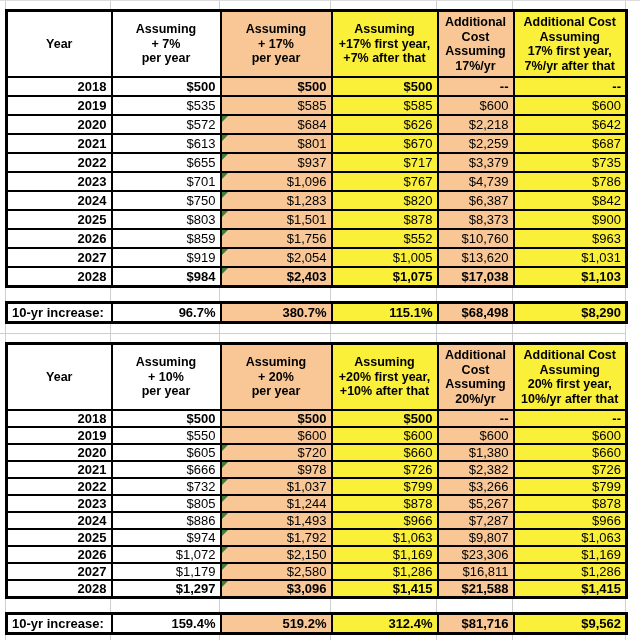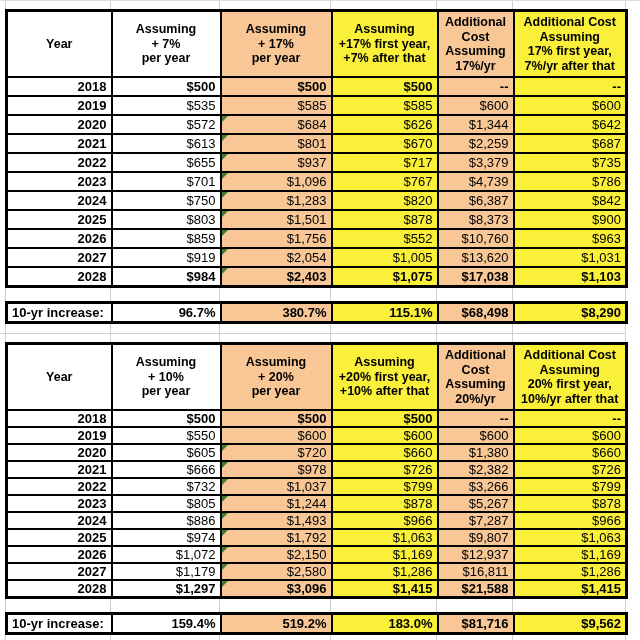--- a/index.html
+++ b/index.html
@@ -113,21 +113,21 @@
             <td class="c3"><span>$585</span></td>
             <td class="c4"><span>$585</span></td>
             <td class="c5"><span>$600</span></td>
             <td class="c6"><span>$600</span></td>
           </tr>
           <tr>
             <td class="c1 year">2020</td>
             <td class="c2"><span>$572</span></td>
             <td class="c3"><i class="tri"></i><span>$684</span></td>
             <td class="c4"><span>$626</span></td>
-            <td class="c5"><span>$1,344</span></td>
+            <td class="c5"><span>$2,218</span></td>
             <td class="c6"><span>$642</span></td>
           </tr>
           <tr>
             <td class="c1 year">2021</td>
             <td class="c2"><span>$613</span></td>
             <td class="c3"><i class="tri"></i><span>$801</span></td>
             <td class="c4"><span>$670</span></td>
             <td class="c5"><span>$2,259</span></td>
             <td class="c6"><span>$687</span></td>
           </tr>
@@ -311,21 +311,21 @@
             <td class="c3"><i class="tri"></i><span>$1,792</span></td>
             <td class="c4"><span>$1,063</span></td>
             <td class="c5"><span>$9,807</span></td>
             <td class="c6"><span>$1,063</span></td>
           </tr>
           <tr>
             <td class="c1 year">2026</td>
             <td class="c2"><span>$1,072</span></td>
             <td class="c3"><i class="tri"></i><span>$2,150</span></td>
             <td class="c4"><span>$1,169</span></td>
-            <td class="c5"><span>$12,937</span></td>
+            <td class="c5"><span>$23,306</span></td>
             <td class="c6"><span>$1,169</span></td>
           </tr>
           <tr>
             <td class="c1 year">2027</td>
             <td class="c2"><span>$1,179</span></td>
             <td class="c3"><i class="tri"></i><span>$2,580</span></td>
             <td class="c4"><span>$1,286</span></td>
             <td class="c5"><span>$16,811</span></td>
             <td class="c6"><span>$1,286</span></td>
           </tr>
@@ -349,21 +349,21 @@
           <col style="width:111px">
         <col style="width:106px">
           <col style="width:76px">
           <col style="width:113px">
       </colgroup>
       <tbody>
           <tr>
         <td class="c1 label">10-yr increase:</td>
         <td class="c2">159.4%</td>
         <td class="c3">519.2%</td>
-        <td class="c4">183.0%</td>
+        <td class="c4">312.4%</td>
         <td class="c5">$81,716</td>
         <td class="c6">$9,562</td>
       </tr>
     </tbody>
       </table>
   </section>
 
   <div class="gridstrip strip-bottom"></div>
 
 </div>

